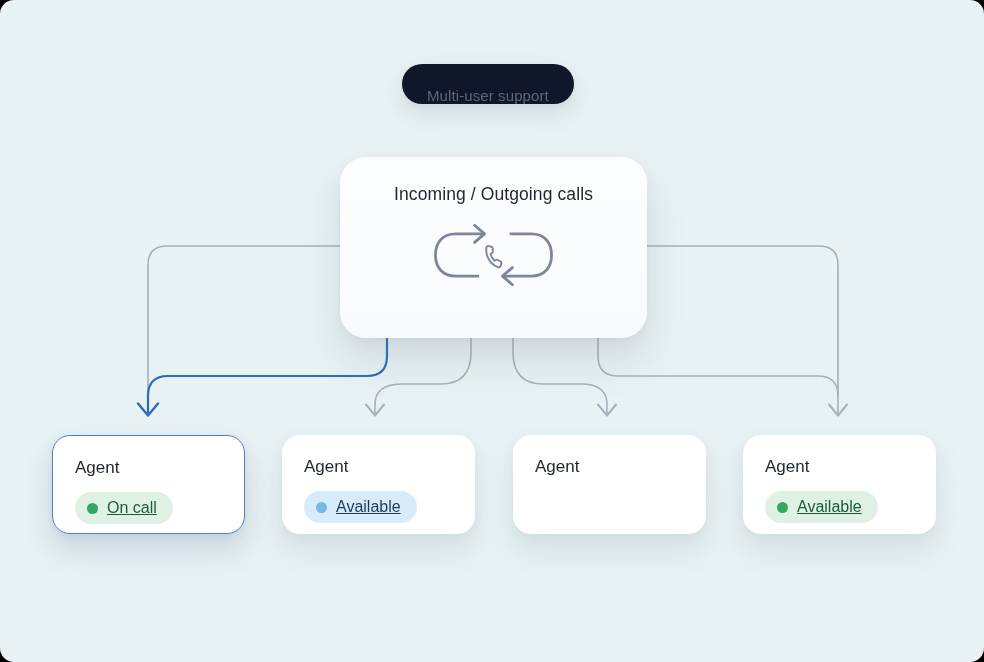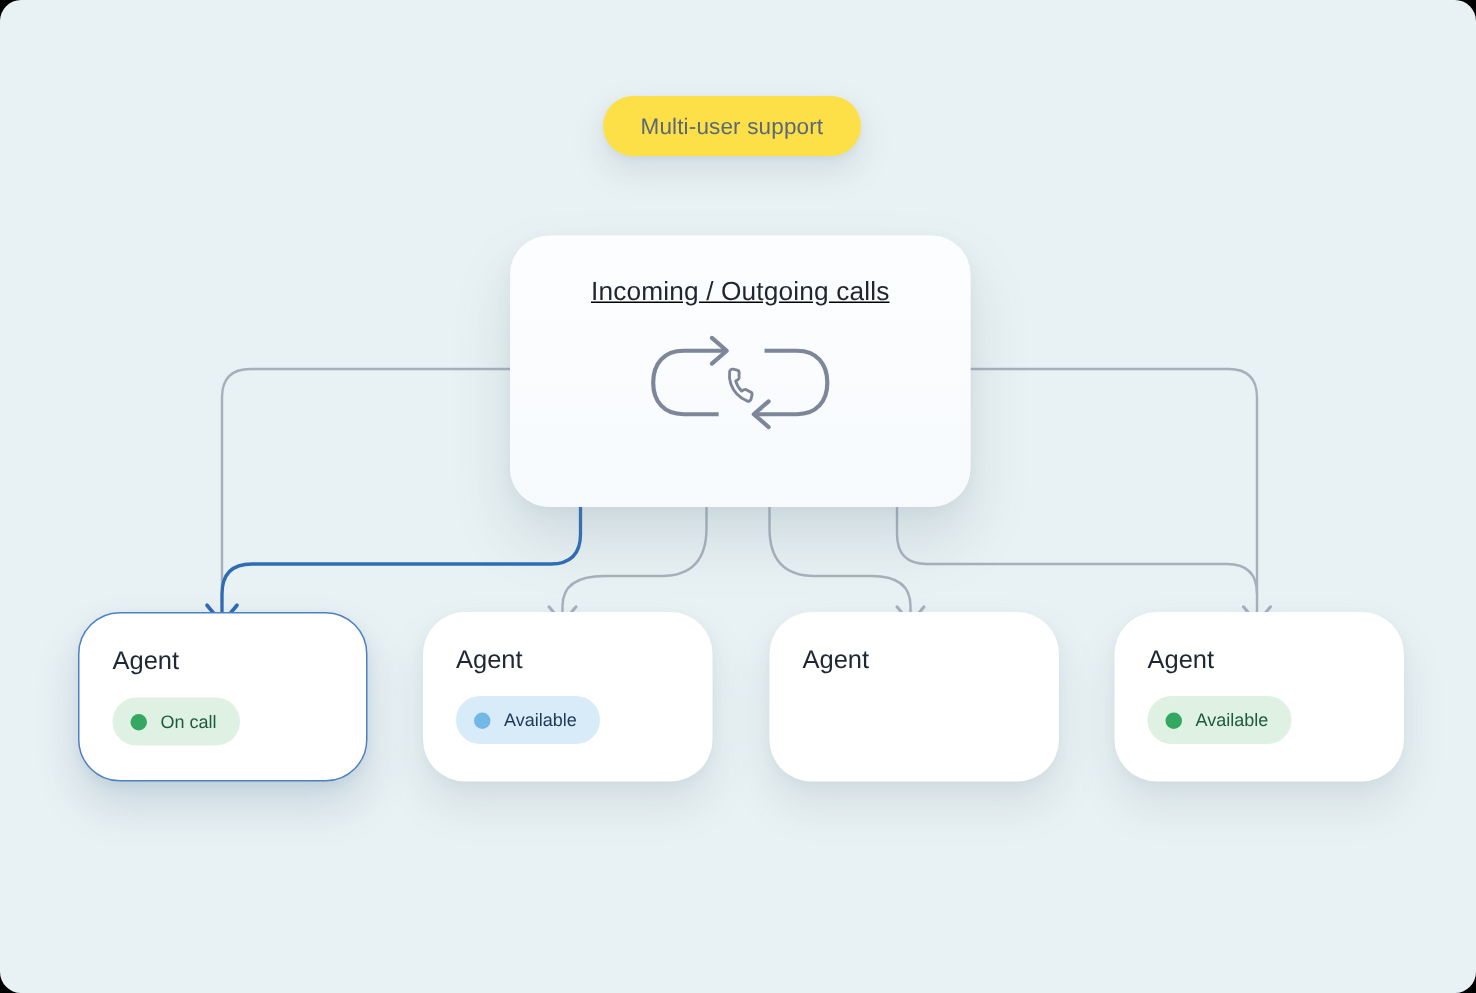--- a/index.html
+++ b/index.html
@@ -12,52 +12,51 @@
   
   .connector-layer{position:absolute;inset:0;z-index:1;}
   .connector-layer path{fill:none;}
   .line-gray{stroke:var(--connector-gray,#a6b0bd);stroke-width:1.6;}
   .arrow-gray{stroke:var(--connector-gray,#97a2b0);stroke-width:2;stroke-linecap:round;stroke-linejoin:round;}
   .line-blue{stroke:var(--connector-active-blue,#2e6cb5);stroke-width:2.2;}
   .arrow-blue{stroke:var(--connector-active-blue,#2e6cb5);stroke-width:2.4;stroke-linecap:round;stroke-linejoin:round;}
   
   .badge{
     position:absolute;left:402px;top:64px;height:40px;z-index:2;
-    display:inline-flex;align-items:center;padding:0 25px;
-    background:#fde047;border-radius:20px;
+    display:inline-flex;align-items:flex-end;padding:0 25px;
+    background:#0f172a;border-radius:20px;
     box-shadow:0 10px 22px rgba(120,143,156,.20),0 2px 5px rgba(120,143,156,.10);
     color:#5b6877;font-size:15px;font-weight:500;letter-spacing:.1px;
   }
   
   .hub-card{
     position:absolute;left:340px;top:157px;width:307px;height:181px;z-index:2;
     background:linear-gradient(180deg,#fcfdfe 0%,#f7fafd 100%);
     border-radius:26px;
     box-shadow:0 22px 38px rgba(110,135,152,.20),0 4px 10px rgba(110,135,152,.08);
     text-align:center;
-    text-decoration:underline;
   }
   .hub-title{margin-top:27px;font-size:17.5px;font-weight:500;color:#1f2630;letter-spacing:.1px;}
   .hub-icon{margin-top:17px;color:#7d8799;}
   
   .agent-card{
-    position:absolute;top:408px;width:193px;height:113px;z-index:2;
-    background:#ffffff;border-radius:28px;box-sizing:border-box;
+    position:absolute;top:435px;width:193px;height:99px;z-index:2;
+    background:#ffffff;border-radius:18px;box-sizing:border-box;
     box-shadow:0 16px 28px rgba(110,135,152,.16),0 3px 8px rgba(110,135,152,.07);
   }
   .agent-card.highlighted{
     border:1.5px solid var(--highlight-border-blue,#4f81c2);
     box-shadow:0 16px 28px rgba(90,125,160,.22),0 3px 8px rgba(90,125,160,.10);
   }
   .agent-1{left:52px;} .agent-2{left:282px;} .agent-3{left:513px;} .agent-4{left:743px;}
   .agent-label{margin:22px 0 0 22px;font-size:17px;font-weight:500;color:#1f2732;}
   .pill{
     display:inline-flex;align-items:center;gap:9px;
     margin:14px 0 0 22px;height:32px;padding:0 16px 0 12px;border-radius:16px;
-    font-size:12px;font-weight:500;
+    font-size:16px;font-weight:500;text-decoration:underline;
   }
   .dot{width:11px;height:11px;border-radius:50%;flex:0 0 auto;}
   .status-green .pill{background:var(--green-pill-bg,#def1e2);color:var(--green-text,#1d5b3c);}
   .status-green .dot{background:var(--green-dot,#34a862);}
   .status-blue .pill{background:var(--blue-pill-bg,#d8ebf9);color:var(--blue-text,#1c3a55);}
   .status-blue .dot{background:var(--blue-dot,#74b9e6);}
   .status-amber .pill{background:var(--amber-pill-bg,#f9ecd3);color:var(--amber-text,#6a4d14);}
   .status-amber .dot{background:var(--amber-dot,#cf9b30);}
 </style>
 </head>

